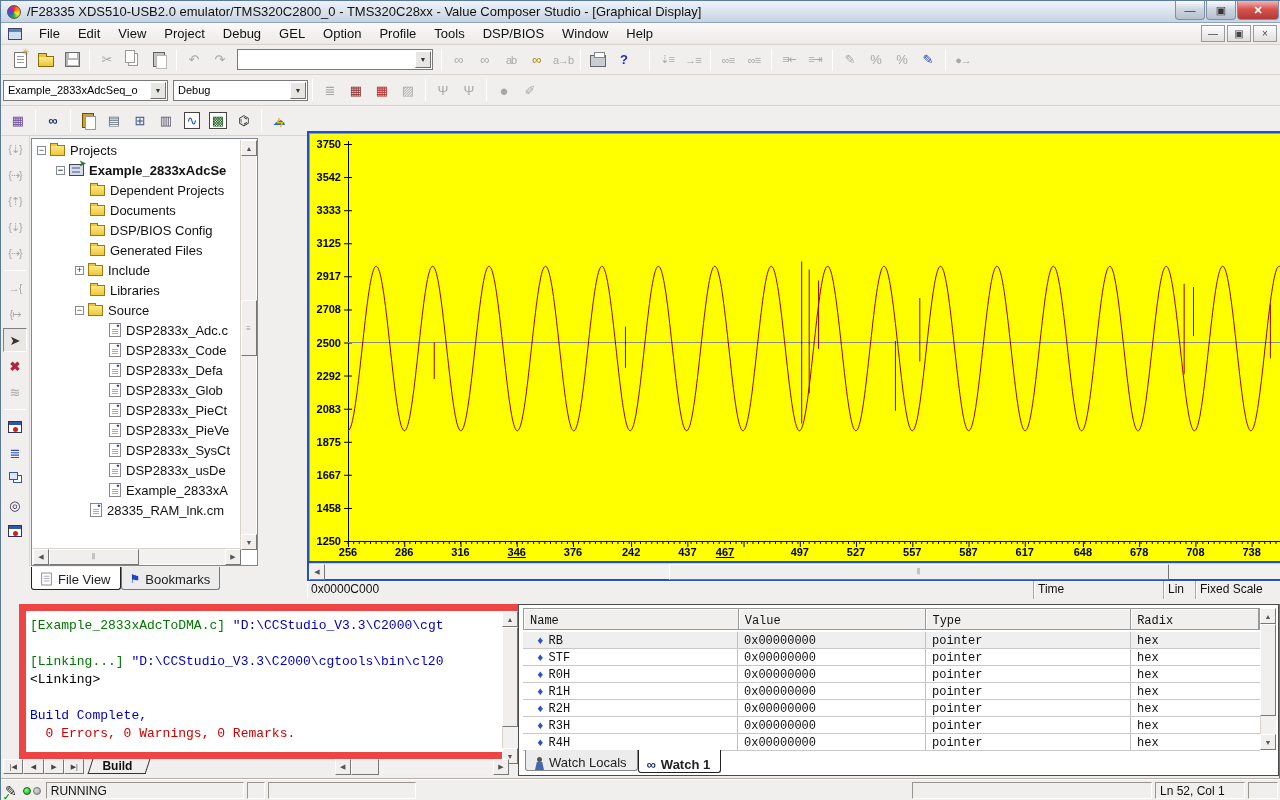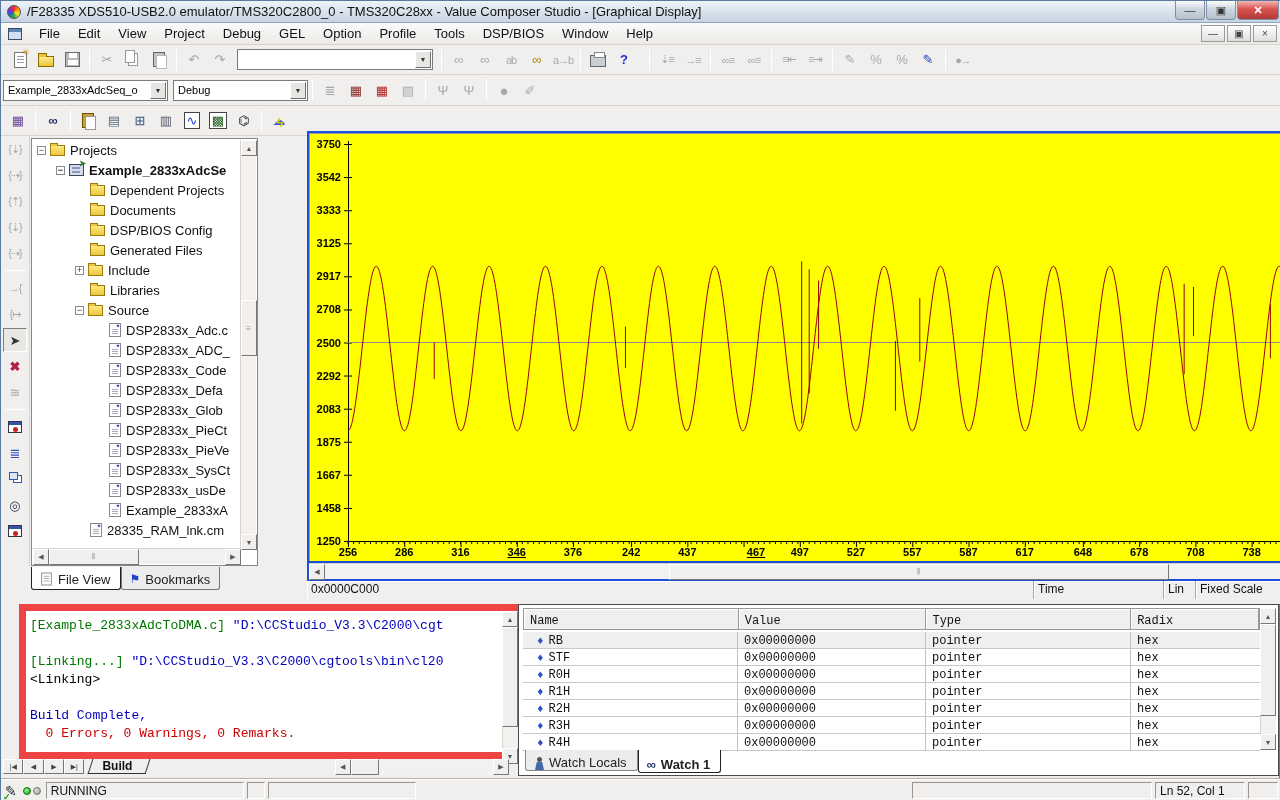--- a/index.html
+++ b/index.html
@@ -490,25 +490,20 @@
           <div style="overflow: hidden;">Source</div>
         </div>
         <div class="trow" style="padding-left: 61px;">
           <div style="width: 15px; flex: 0 0 auto;"></div>
           <div class="tico-file"></div>
           <div style="overflow: hidden;">DSP2833x_Adc.c</div>
         </div>
         <div class="trow" style="padding-left: 61px;">
           <div style="width: 15px; flex: 0 0 auto;"></div>
           <div class="tico-file"></div>
-          <div style="overflow: hidden;">DSP2833x_ADC_</div>
-        </div>
-        <div class="trow" style="padding-left: 61px;">
-          <div style="width: 15px; flex: 0 0 auto;"></div>
-          <div class="tico-file"></div>
           <div style="overflow: hidden;">DSP2833x_Code</div>
         </div>
         <div class="trow" style="padding-left: 61px;">
           <div style="width: 15px; flex: 0 0 auto;"></div>
           <div class="tico-file"></div>
           <div style="overflow: hidden;">DSP2833x_Defa</div>
         </div>
         <div class="trow" style="padding-left: 61px;">
           <div style="width: 15px; flex: 0 0 auto;"></div>
           <div class="tico-file"></div>
@@ -582,21 +577,21 @@
         <div class="ytick" style="top: 334.78px;">1667</div>
         <div class="ytick" style="top: 367.97px;">1458</div>
         <div class="ytick" style="top: 401px;">1250</div>
         <div class="xtick" style="left: 21px; top: 412px;">256</div>
         <div class="xtick" style="left: 77.2427px; top: 412px;">286</div>
         <div class="xtick" style="left: 133.485px; top: 412px;">316</div>
         <div class="xtick" style="left: 189.728px; top: 412px; text-decoration: underline;">346</div>
         <div class="xtick" style="left: 245.971px; top: 412px;">376</div>
         <div class="xtick" style="left: 304.088px; top: 412px;">242</div>
         <div class="xtick" style="left: 360.331px; top: 412px;">437</div>
-        <div class="xtick" style="left: 429px; top: 412px; text-decoration: underline;">467</div>
+        <div class="xtick" style="left: 398px; top: 412px; text-decoration: underline;">467</div>
         <div class="xtick" style="left: 472.816px; top: 412px;">497</div>
         <div class="xtick" style="left: 529.059px; top: 412px;">527</div>
         <div class="xtick" style="left: 585.301px; top: 412px;">557</div>
         <div class="xtick" style="left: 641.544px; top: 412px;">587</div>
         <div class="xtick" style="left: 697.787px; top: 412px;">617</div>
         <div class="xtick" style="left: 755.904px; top: 412px;">648</div>
         <div class="xtick" style="left: 812.147px; top: 412px;">678</div>
         <div class="xtick" style="left: 868.389px; top: 412px;">708</div>
         <div class="xtick" style="left: 924.632px; top: 412px;">738</div>
         <div class="xtick" style="left: 979px; top: 412px;">767</div>

